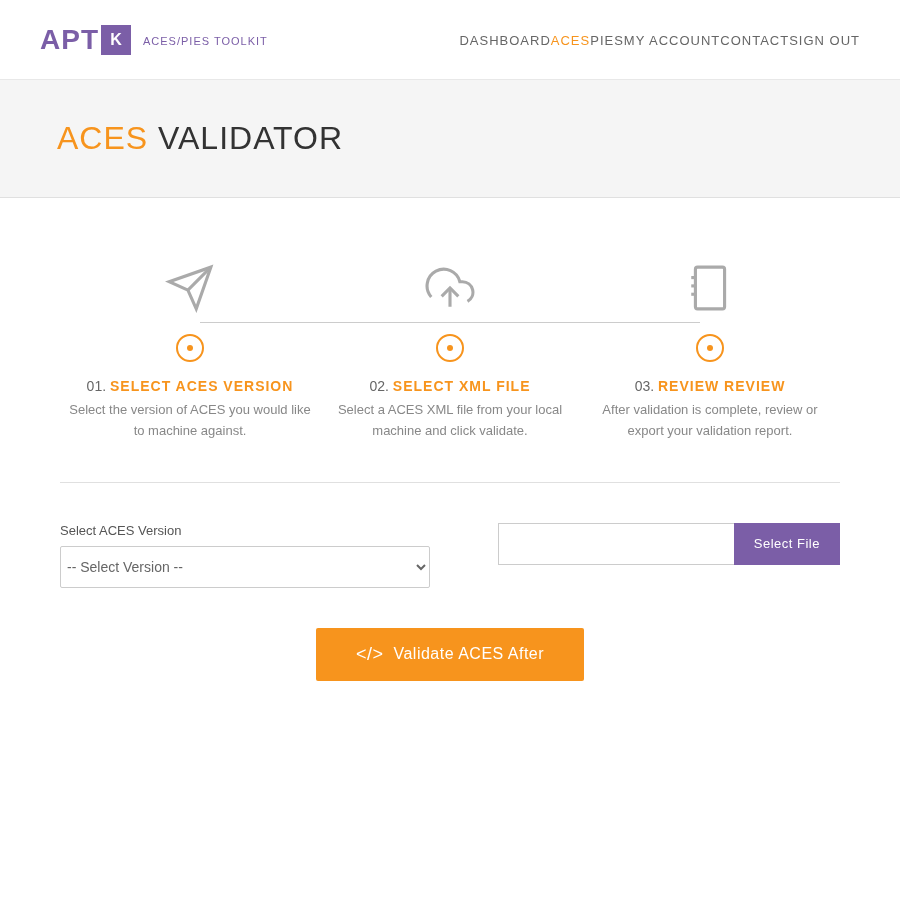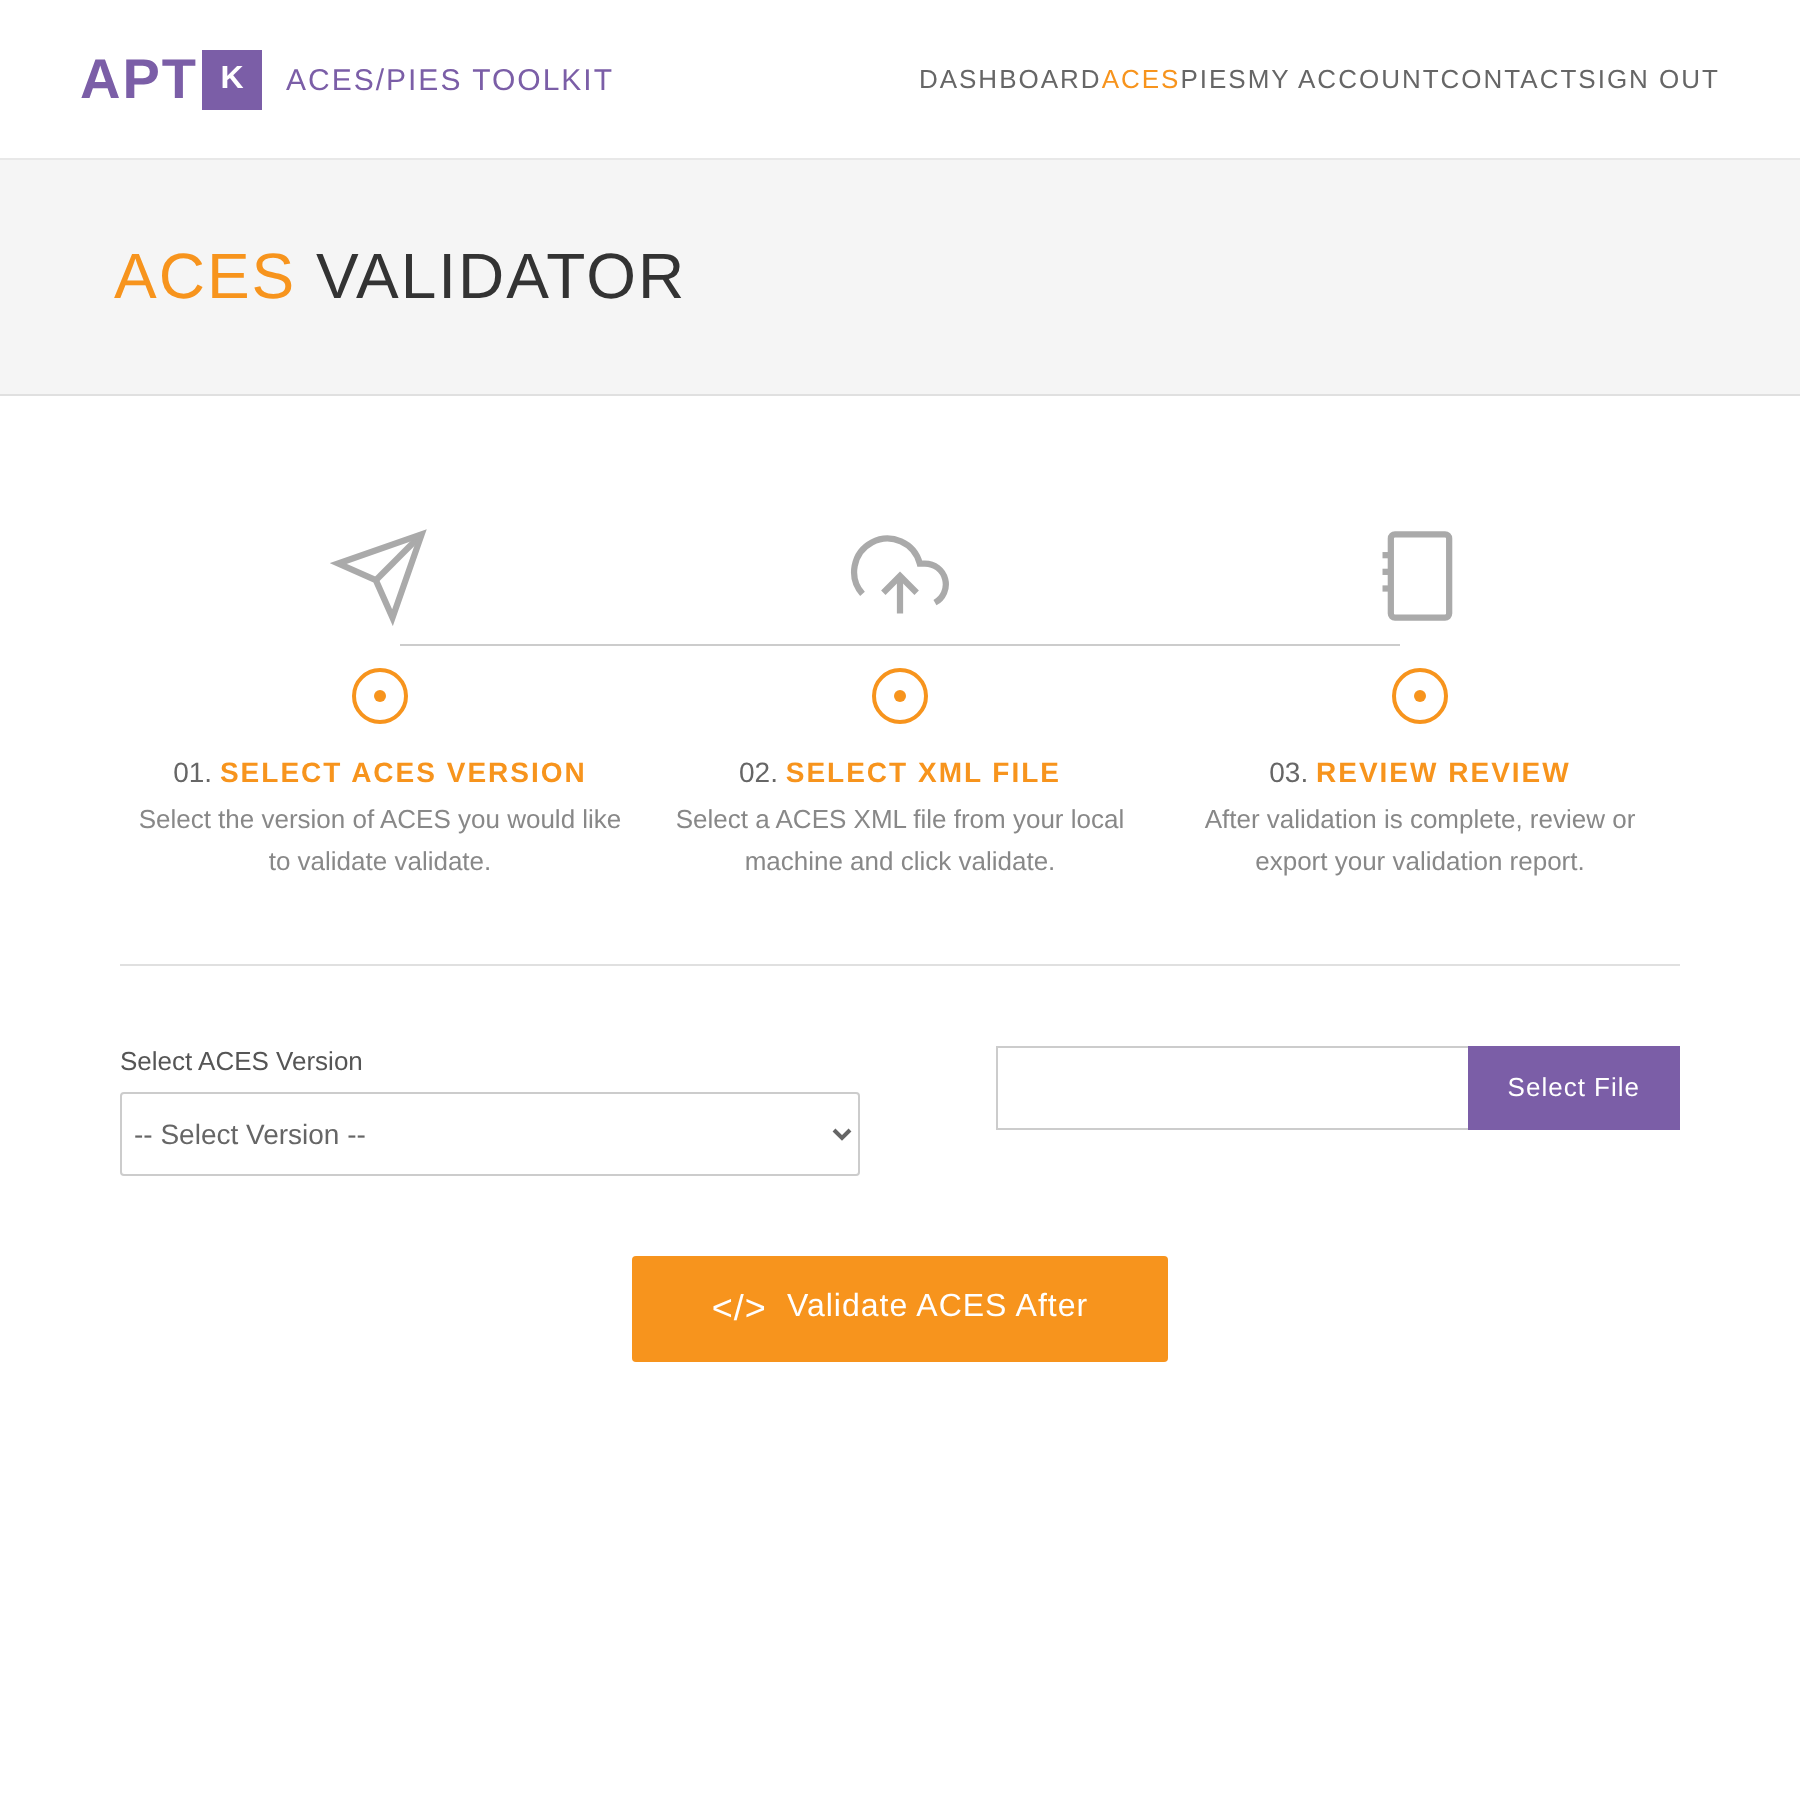--- a/index.html
+++ b/index.html
@@ -36,21 +36,21 @@
       background: #7b5ea7;
       display: inline-flex;
       align-items: center;
       justify-content: center;
       color: #fff;
       font-weight: 700;
       font-size: 16px;
       margin-left: 2px;
     }
     .logo-subtitle {
-      font-size: 15px;
+      font-size: 11px;
       color: #7b5ea7;
       letter-spacing: 1px;
       margin-top: 2px;
       display: block;
       text-transform: uppercase;
     }
     .nav-links {
       display: flex;
       list-style: none;
     }
@@ -292,21 +292,21 @@
           <line x1="22" y1="2" x2="11" y2="13"></line>
           <polygon points="22 2 15 22 11 13 2 9 22 2"></polygon>
         </svg>
       </div>
       <div class="step-circle">
         <div class="step-circle-dot"></div>
       </div>
       <p class="step-number">
         <span>01. </span><span class="step-label">SELECT ACES VERSION</span>
       </p>
-      <p class="step-desc">Select the version of ACES you would like to validate validate.</p>
+      <p class="step-desc">Select the version of ACES you would like to machine against.</p>
     </div>
 
     <div class="step">
       <div class="step-icon">
         <svg viewBox="0 0 24 24" xmlns="http://www.w3.org/2000/svg">
           <polyline points="16 16 12 12 8 16"></polyline>
           <line x1="12" y1="12" x2="12" y2="21"></line>
           <path d="M20.39 18.39A5 5 0 0 0 18 9h-1.26A8 8 0 1 0 3 16.3"></path>
         </svg>
       </div>

